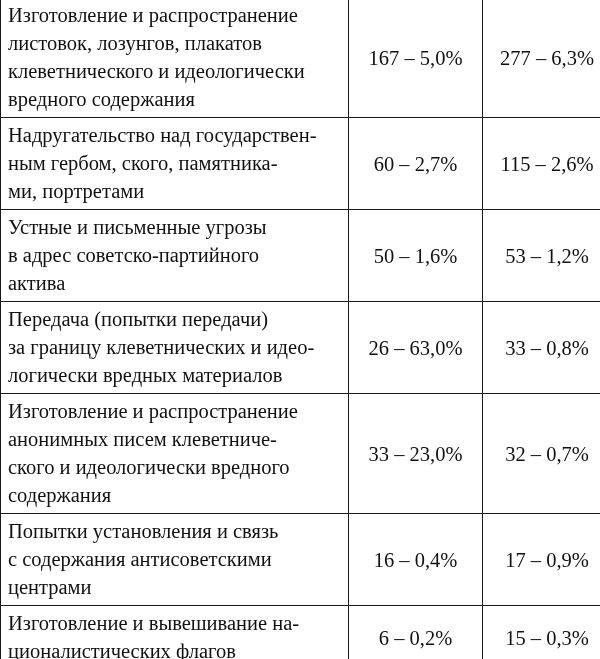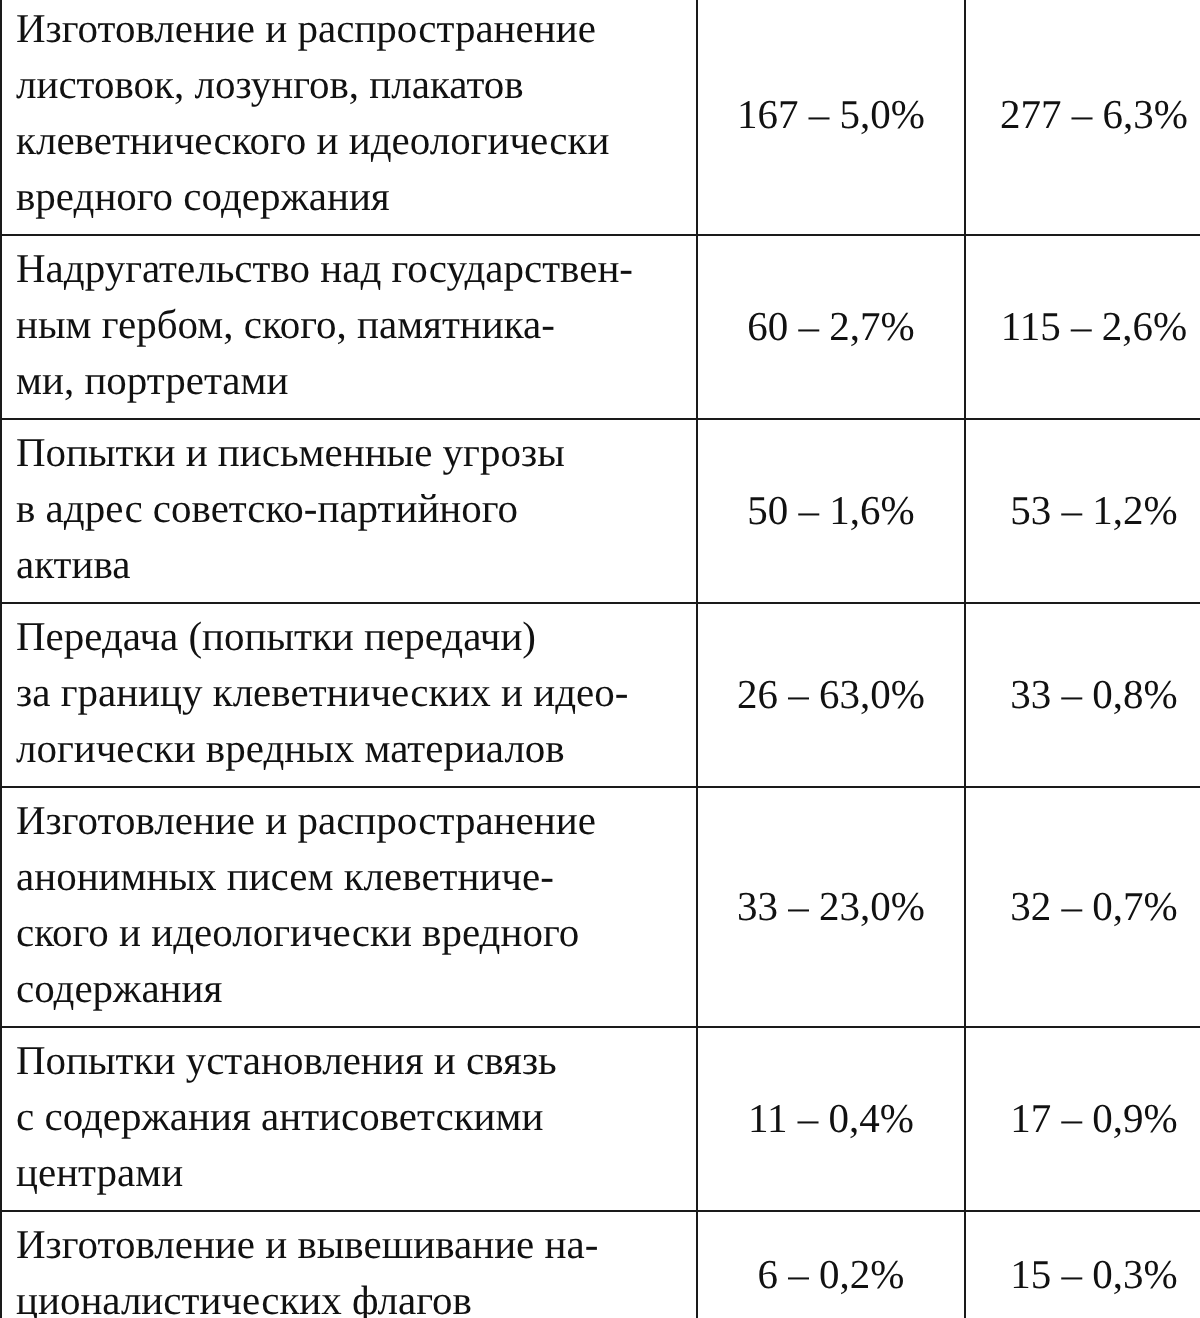--- a/index.html
+++ b/index.html
@@ -62,21 +62,21 @@
       <td class="val col3">277 – 6,3%</td>
     </tr>
     <tr style="height:87px">
       <td class="desc">Надругательство над государствен-
 ным гербом, ского, памятника-
 ми, портретами</td>
       <td class="val col2">60 – 2,7%</td>
       <td class="val col3">115 – 2,6%</td>
     </tr>
     <tr style="height:82px">
-      <td class="desc">Попытки и письменные угрозы
+      <td class="desc">Устные и письменные угрозы
 в адрес советско-партийного
 актива</td>
       <td class="val col2">50 – 1,6%</td>
       <td class="val col3">53 – 1,2%</td>
     </tr>
     <tr style="height:85px">
       <td class="desc">Передача (попытки передачи)
 за границу клеветнических и идео-
 логически вредных материалов</td>
       <td class="val col2">26 – 63,0%</td>
@@ -87,21 +87,21 @@
 анонимных писем клеветниче-
 ского и идеологически вредного
 содержания</td>
       <td class="val col2">33 – 23,0%</td>
       <td class="val col3">32 – 0,7%</td>
     </tr>
     <tr style="height:87px">
       <td class="desc">Попытки установления и связь
 с содержания антисоветскими
 центрами</td>
-      <td class="val col2">11 – 0,4%</td>
+      <td class="val col2">16 – 0,4%</td>
       <td class="val col3">17 – 0,9%</td>
     </tr>
     <tr style="height:58px">
       <td class="desc">Изготовление и вывешивание на-
 ционалистических флагов</td>
       <td class="val col2">6 – 0,2%</td>
       <td class="val col3">15 – 0,3%</td>
     </tr>
 
   </tbody>

